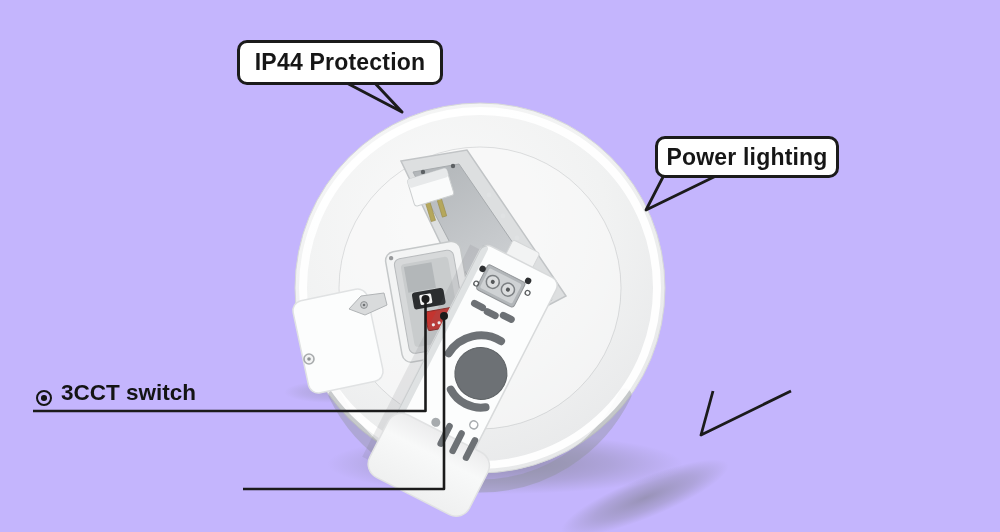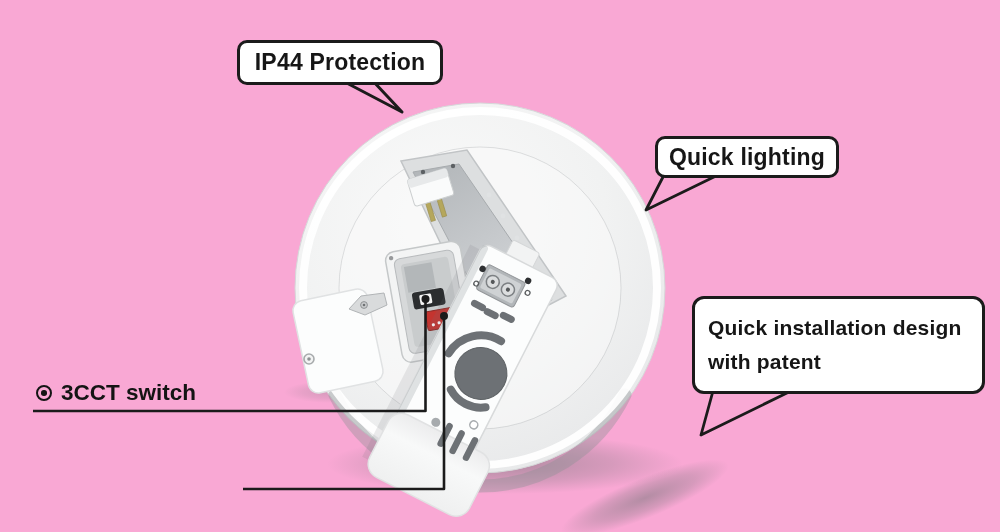--- a/index.html
+++ b/index.html
@@ -1,32 +1,32 @@
 <!DOCTYPE html>
 <html><head>
 <meta charset="utf-8">
 <style>
   html,body { margin:0; padding:0; background:#ffffff; }
   .stage {
     position:relative; width:1000px; height:532px; overflow:hidden;
-    background:#f9a8d4; font-family:"Liberation Sans", sans-serif;
+    background:#c4b5fd; font-family:"Liberation Sans", sans-serif;
   }
   .stage svg { position:absolute; left:0; top:0; }
   .bubble {
     position:absolute; box-sizing:border-box; background:#ffffff;
     border:3px solid #1b1b1b; display:flex; align-items:center; justify-content:center;
     font-weight:700; color:#161616; letter-spacing:0.2px; z-index:5;
   }
   #b-ip44  { left:237px; top:40px;  width:206px; height:45px; border-radius:10px; font-size:23px; }
   #b-back  { left:655px; top:136px; width:184px; height:42px; border-radius:10px; font-size:23px; }
   #b-quick { left:692px; top:296px; width:293px; height:98px; border-radius:12px; font-size:21px;
              flex-direction:column; align-items:flex-start; justify-content:space-evenly;
              padding:8px 13px; line-height:1.25; }
   .plabel {
-    position:absolute; display:flex; align-items:center; gap:9px;
+    position:absolute; display:flex; align-items:flex-end; gap:9px;
     font-size:22.5px; font-weight:700; color:#141414; z-index:5; white-space:nowrap;
   }
   #l-cct   { left:36px;  top:380px; }
   #l-power { left:247px; top:461px; }
   .bullet {
     width:12px; height:12px; border:2.5px solid #141414; border-radius:50%;
     display:flex; align-items:center; justify-content:center; flex:0 0 auto;
   }
   .bullet-dot { width:5.5px; height:5.5px; background:#141414; border-radius:50%; }
 </style>
@@ -166,27 +166,23 @@
       <path d="M 664,175 L 646,210 L 718,175" stroke-width="2.8"></path>
       <path d="M 713,391 L 701,435 L 791,391" stroke-width="2.8"></path>
     </g>
   </svg>
 
   <div class="bubble" id="b-ip44">
     <span>IP44 Protection</span>
   </div>
 
   <div class="bubble" id="b-back">
-    <span>Quick lighting</span>
+    <span>Power lighting</span>
   </div>
 
-  <div class="bubble" id="b-quick">
-    <div>Quick installation design</div>
-    <div>with patent</div>
-  </div>
 
   <div class="plabel" id="l-cct">
     <span class="bullet">
         <span class="bullet-dot"></span>
       </span>
     <span>3CCT switch</span>
   </div>
 
 
 </div>

